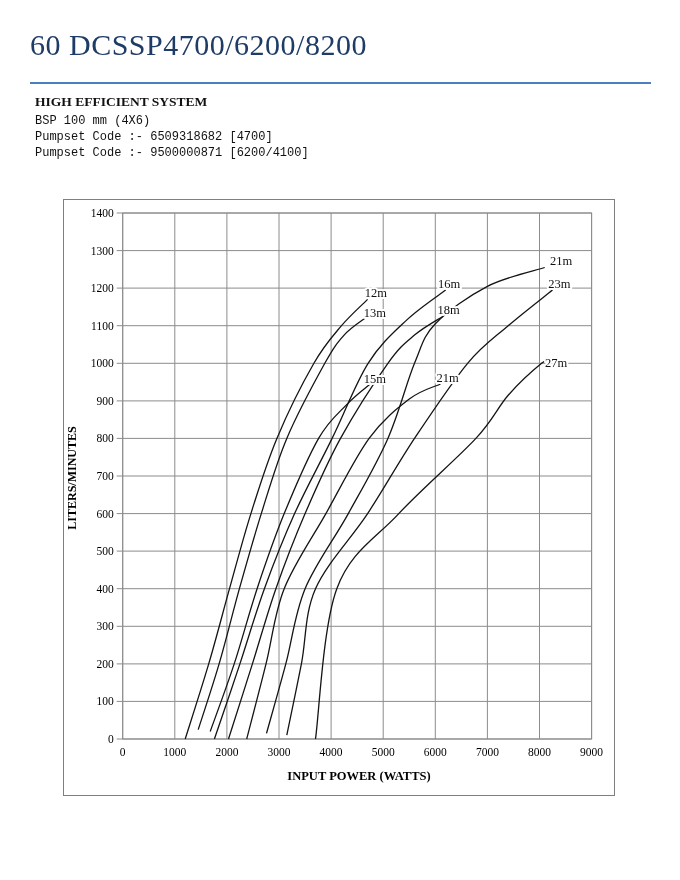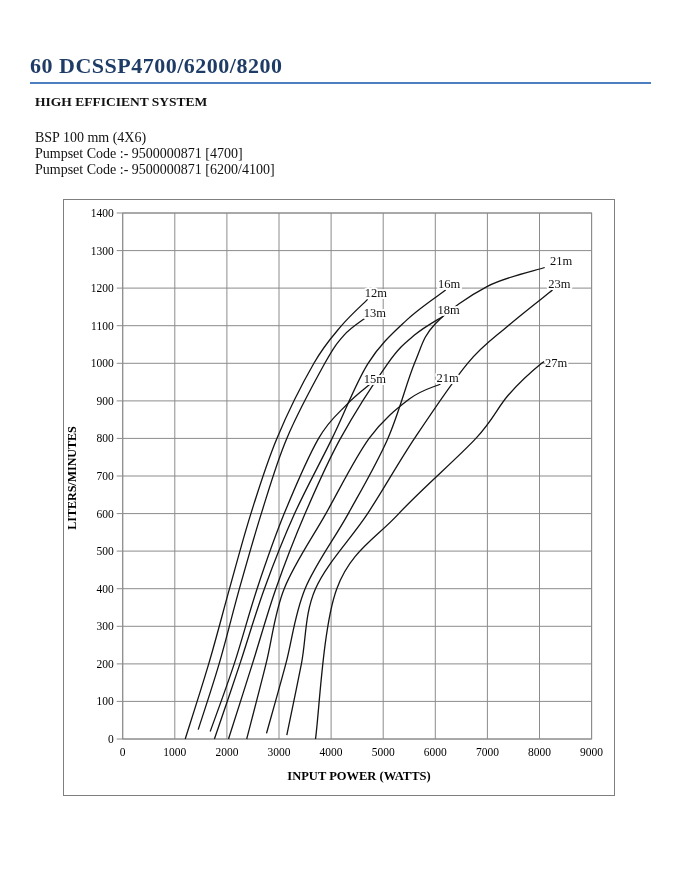--- a/index.html
+++ b/index.html
@@ -2,47 +2,47 @@
 <html><head>
 <meta charset="utf-8">
 <style>
   html,body{margin:0;padding:0;}
   body{
     width:680px;height:880px;background:#ffffff;position:relative;
     font-family:"Liberation Serif","DejaVu Serif",serif;color:#111;
     overflow:hidden;
   }
   .doc-title{
-    position:absolute;left:30px;top:53px;width:620px;
-    font-size:22px;font-weight:bold;letter-spacing:.5px;
+    position:absolute;left:30px;top:28px;width:620px;
+    font-size:30px;font-weight:normal;letter-spacing:.5px;
   }
   .title-rule{
     position:absolute;left:30px;top:82px;width:621px;height:0;
     border-top:2px solid;
   }
   .info-block{position:absolute;left:35px;top:94px;width:400px;}
-  .info-heading{font-size:13.5px;font-weight:bold;margin-bottom:20px;}
-  .info-line{font-size:14px;line-height:16px;white-space:pre;}
+  .info-heading{font-size:13.5px;font-weight:bold;margin-bottom:3px;}
+  .info-line{font-size:12px;line-height:16px;white-space:pre;font-family:Liberation Mono, monospace;}
   .chart-frame{
     position:absolute;left:63px;top:199px;width:552px;height:597px;
     border:1px solid #7f7f7f;background:#fff;box-sizing:border-box;
   }
   .chart-frame svg{display:block;}
   text{font-family:"Liberation Serif","DejaVu Serif",serif;}
 </style>
 </head>
 <body>
 
 <div class="doc-title" style="color: rgb(31, 60, 103);">60 DCSSP4700/6200/8200</div>
 <div class="title-rule" style="border-top-color: rgb(77, 126, 191);"></div>
 
 <div class="info-block">
   <div class="info-heading">HIGH EFFICIENT SYSTEM</div>
   <div class="info-line">BSP 100 mm (4X6)</div>
-  <div class="info-line">Pumpset Code :- 9500000871 [4700]</div>
+  <div class="info-line">Pumpset Code :- 6509318682 [4700]</div>
   <div class="info-line">Pumpset Code :- 9500000871 [6200/4100]</div>
 </div>
 
 <div class="chart-frame">
   <svg id="chart-svg" width="550" height="595" viewBox="0 0 550 595" xmlns="http://www.w3.org/2000/svg">
       <line x1="58.7" y1="539" x2="527.6" y2="539" stroke="#8c8c8c" stroke-width="1"></line>
       <line x1="52.7" y1="539" x2="58.7" y2="539" stroke="#8c8c8c" stroke-width="1"></line>
       <text x="49.7" y="543" text-anchor="end" font-size="11.5">0</text>
       <line x1="58.7" y1="501.4" x2="527.6" y2="501.4" stroke="#8c8c8c" stroke-width="1"></line>
       <line x1="52.7" y1="501.4" x2="58.7" y2="501.4" stroke="#8c8c8c" stroke-width="1"></line>

